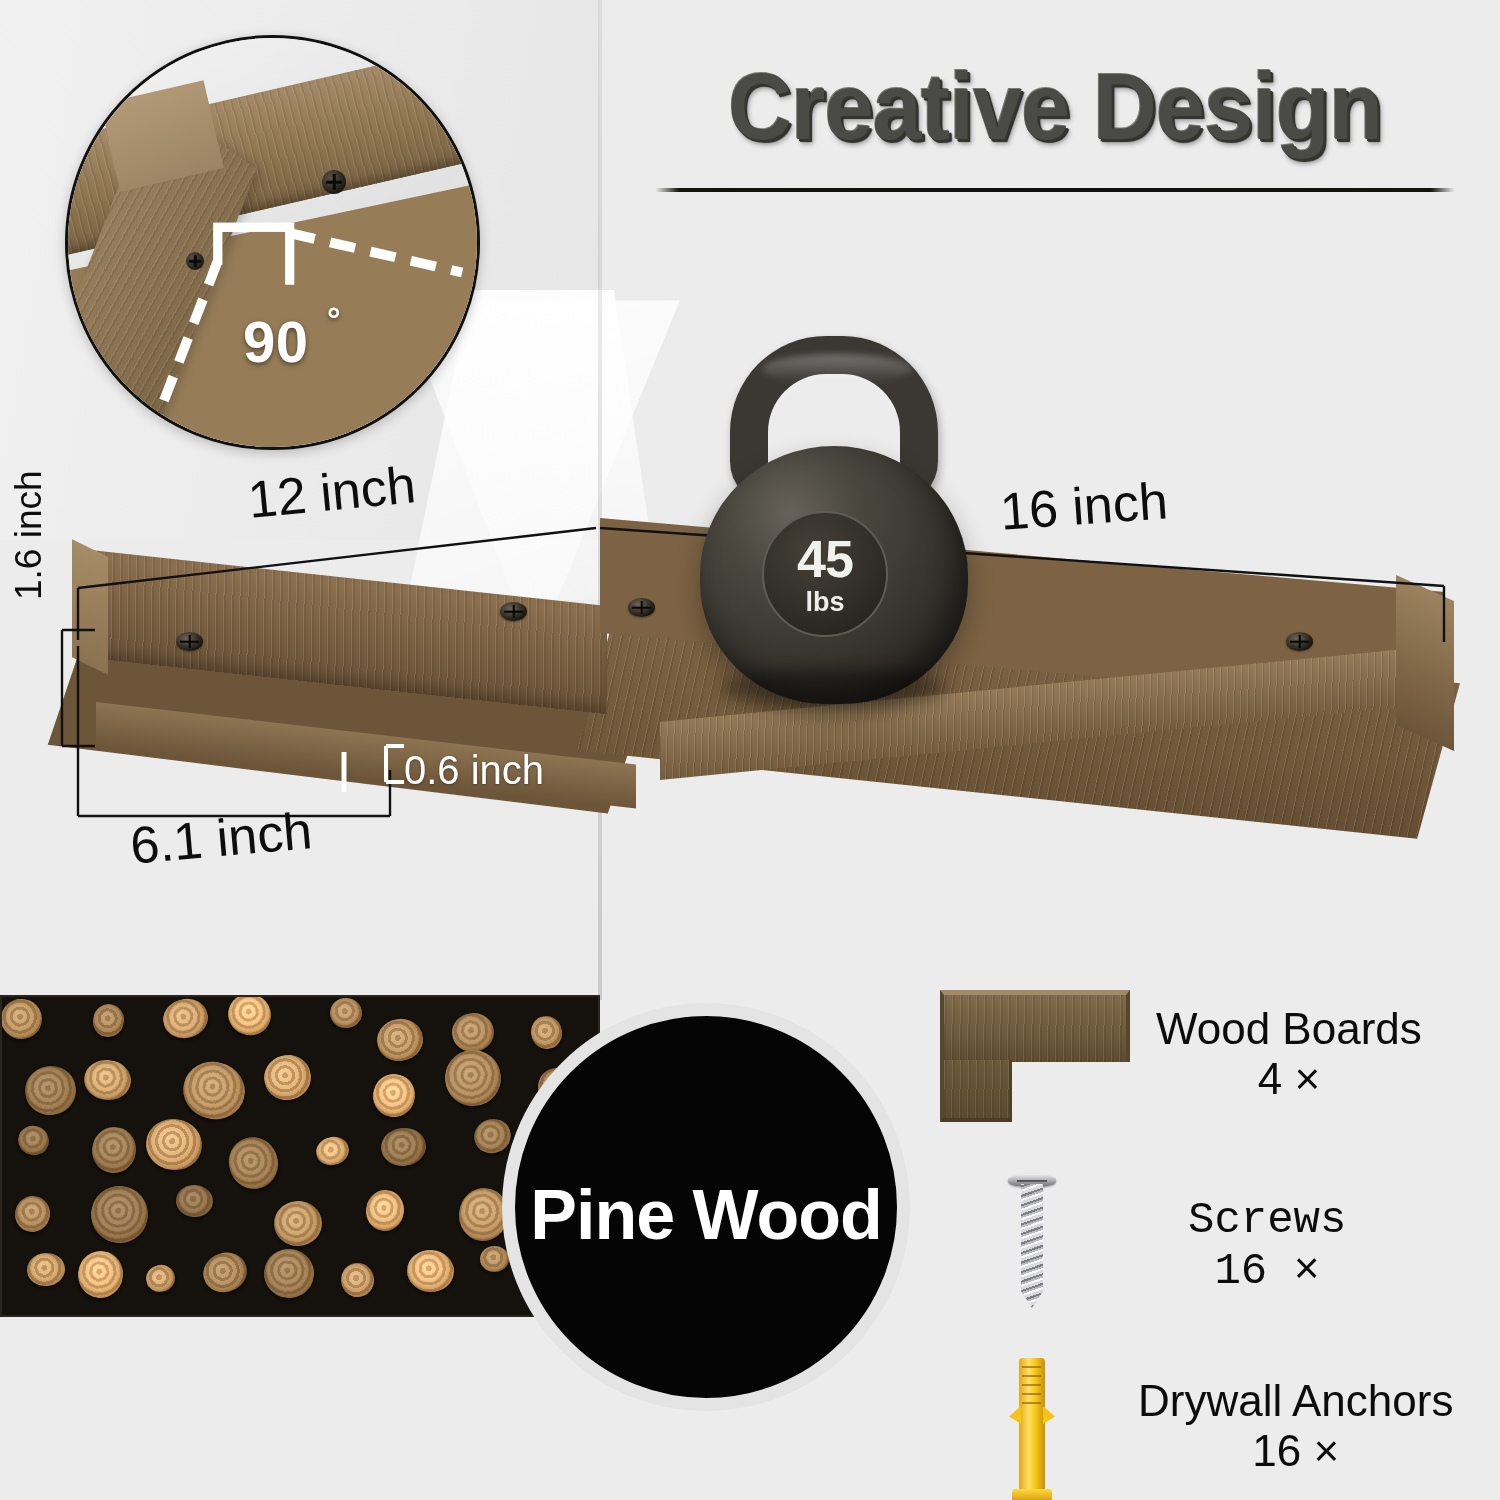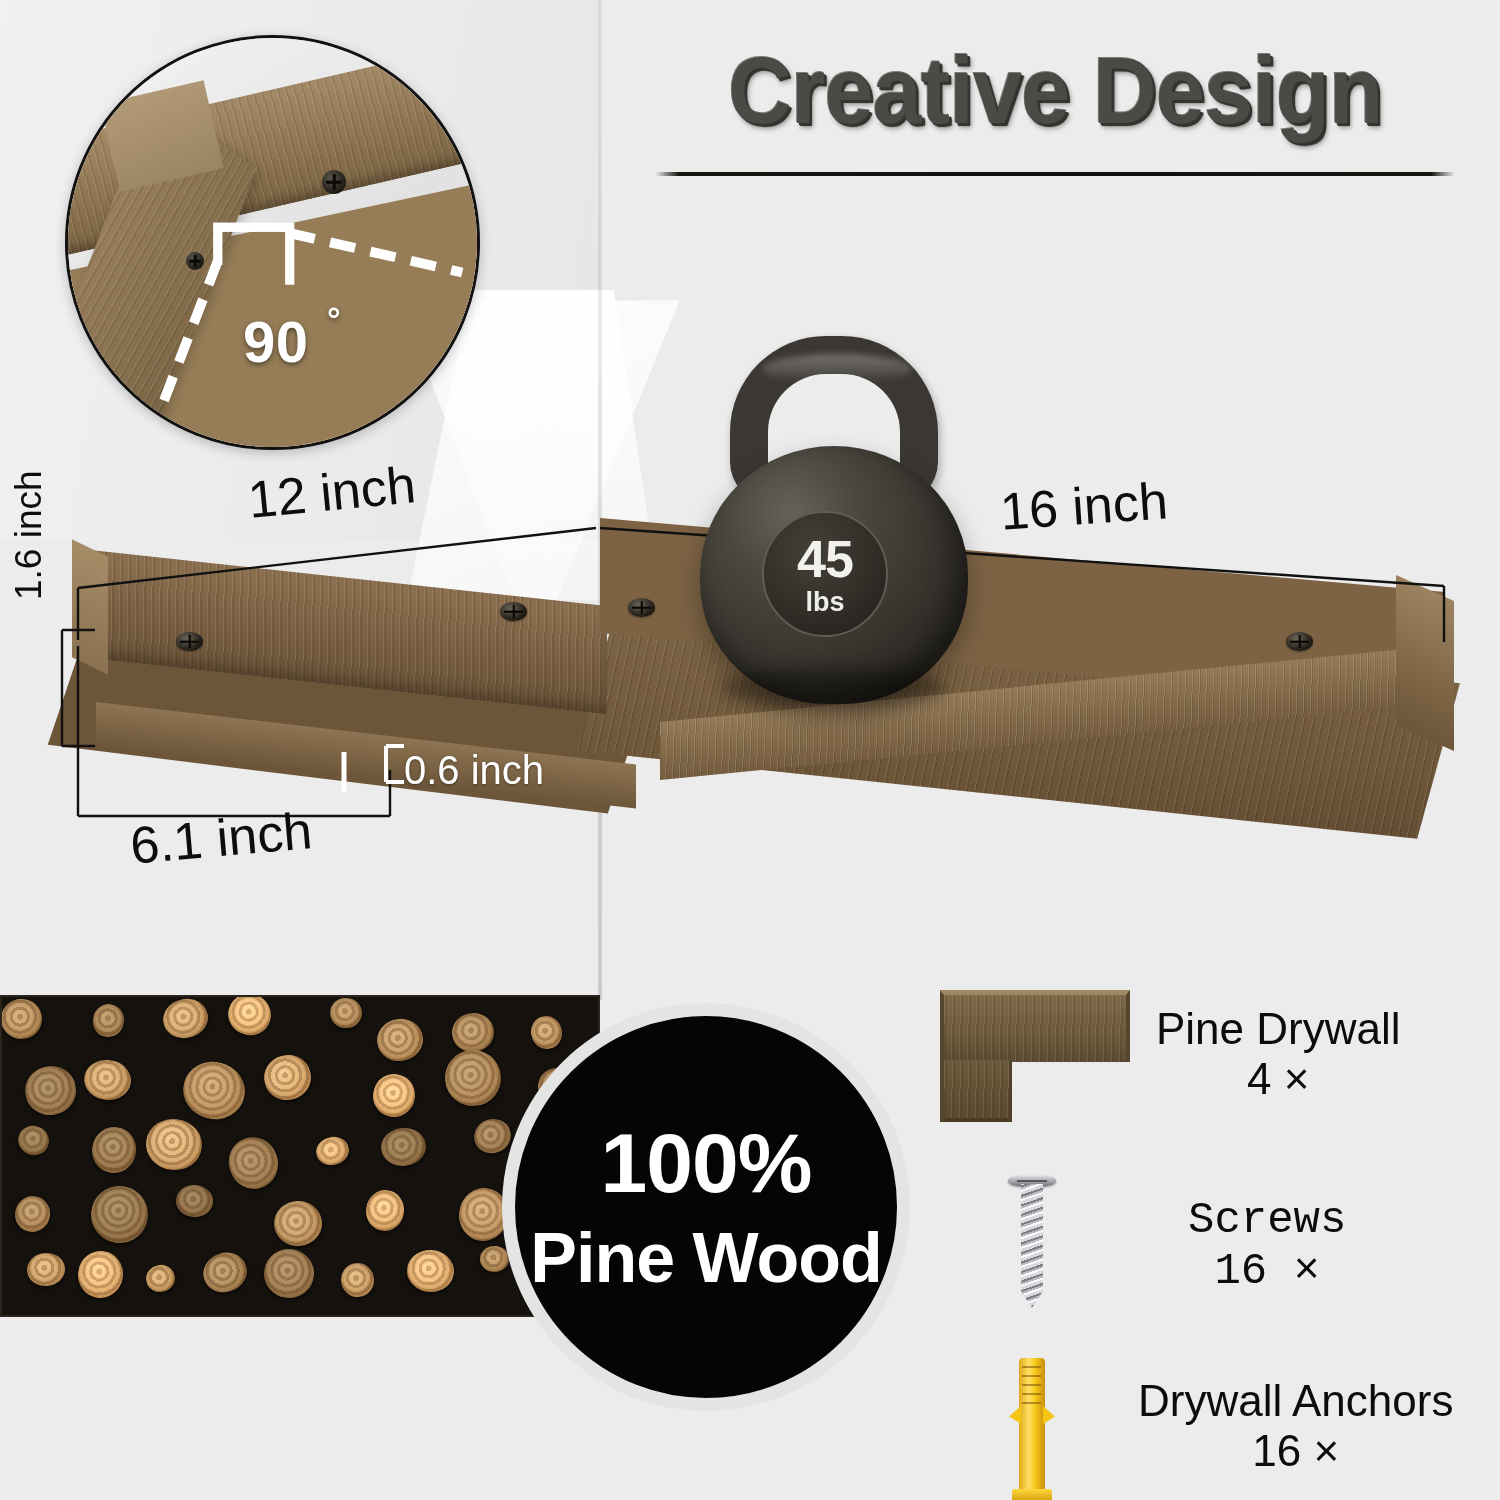--- a/index.html
+++ b/index.html
@@ -6,21 +6,21 @@
   html,body { width:1500px; height:1500px; }
   body {
     font-family:"Liberation Sans", sans-serif;
     background:#ececec;
     position:relative;
     overflow:hidden;
   }
   .stage { position:absolute; inset:0; }
 
   
-  #title-block { position:absolute; left:640px; top:42px; width:830px; }
+  #title-block { position:absolute; left:640px; top:58px; width:830px; }
   #page-title {
     font-size:95px; line-height:1.02; font-weight:700;
     letter-spacing:-1px;
     text-align:center;
     color:#4a4a46;
     transform:scaleX(.93);
     transform-origin:center;
     text-shadow:
        2px 2px 0 #35352f,
        3px 3px 1px #2b2b26,
@@ -479,35 +479,34 @@
       <div class="log" style="width: 28.5319px; height: 26.7043px; left: 143.917px; top: 267.752px; filter: brightness(1.04); transform: rotate(-13.8deg);"></div>
       <div class="log" style="width: 43.6613px; height: 38.5892px; left: 200.764px; top: 255.72px; filter: brightness(0.88); transform: rotate(-19.1deg);"></div>
       <div class="log" style="width: 50.4999px; height: 49.1745px; left: 261.662px; top: 252.114px; filter: brightness(0.82); transform: rotate(6.3deg);"></div>
       <div class="log" style="width: 32.9144px; height: 33.9803px; left: 338.546px; top: 265.6px; filter: brightness(1.02); transform: rotate(-4.2deg);"></div>
       <div class="log" style="width: 47.3716px; height: 41.9892px; left: 404.641px; top: 252.845px; filter: brightness(1.15); transform: rotate(2.7deg);"></div>
       <div class="log" style="width: 29.338px; height: 25.8882px; left: 477.69px; top: 248.517px; filter: brightness(0.92); transform: rotate(0.4deg);"></div>
       <div class="log" style="width: 35.2803px; height: 29.8878px; left: 530.917px; top: 261.281px; filter: brightness(0.95); transform: rotate(2.1deg);"></div>
     </div>
 
   <div id="pine-badge">
-    <span id="pine-badge-pct">100%</span>
     <span id="pine-badge-text">Pine Wood</span>
   </div>
 
   <div id="parts-list">
 
     <div class="part-row" style="margin-bottom:52px;">
       <div class="part-icon">
         <div id="icon-pine-board">
           <div id="ipb-top"></div>
           <div id="ipb-leg"></div>
         </div>
       </div>
       <div class="part-text">
-        <div class="part-name">Pine Drywall</div>
+        <div class="part-name">Wood Boards</div>
         <div class="part-qty">4 ×</div>
       </div>
     </div>
 
     <div class="part-row" style="margin-bottom:30px; padding-left:22px;">
       <div class="part-icon">
         <div id="icon-screw">
           <div id="isc-head"></div>
           <div id="isc-shaft"></div>
         </div>

